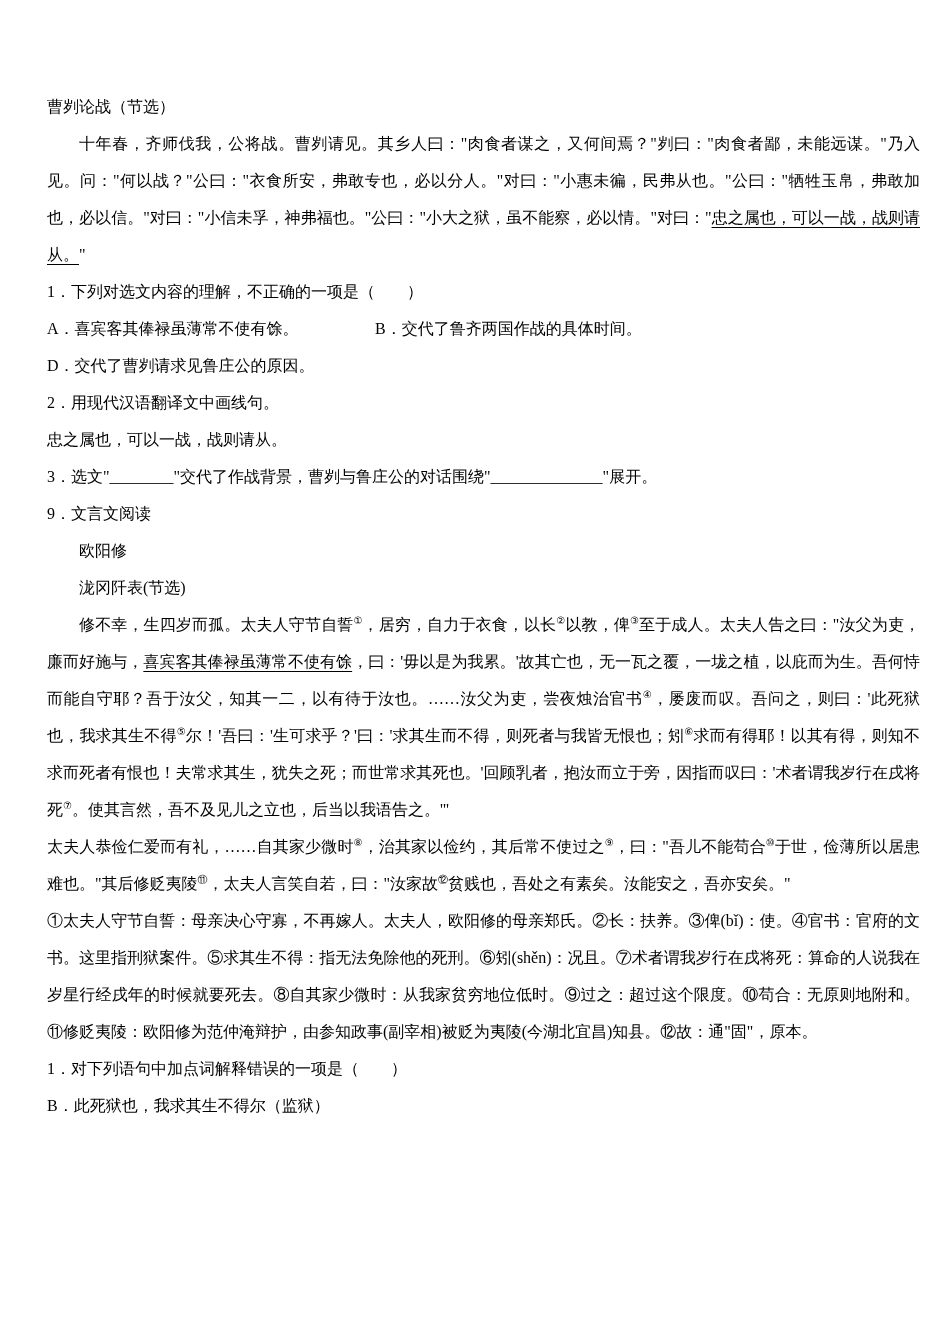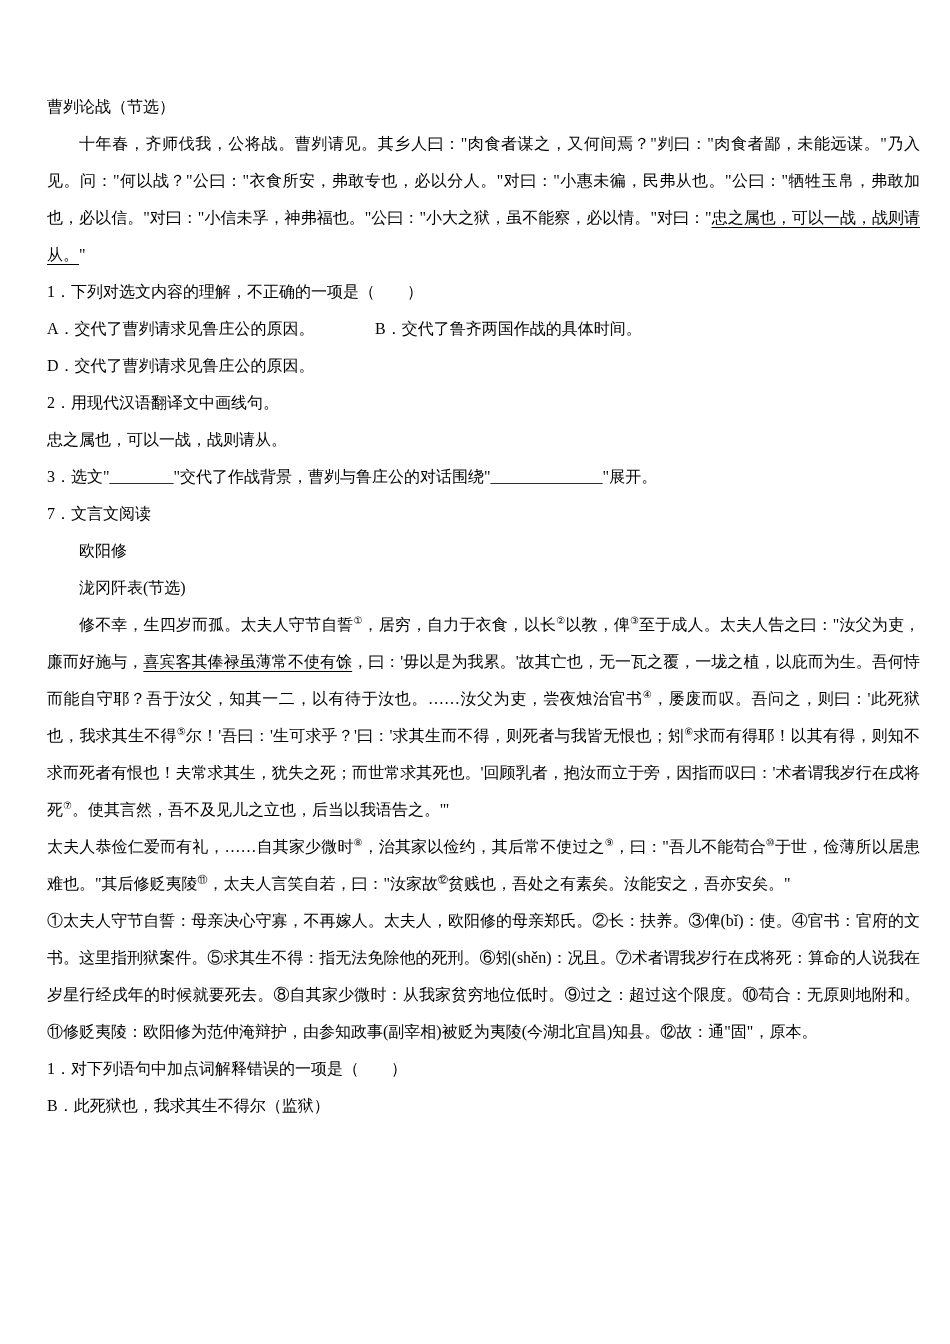--- a/index.html
+++ b/index.html
@@ -38,33 +38,33 @@
 
 <div class="page">
 
   <div class="line">曹刿论战（节选）</div>
 
   <p class="para indent"><span>十年春，齐师伐我，公将战。曹刿请见。其乡人曰："肉食者谋之，又何间焉？"刿曰："肉食者鄙，未能远谋。"乃入见。问："何以战？"公曰："衣食所安，弗敢专也，必以分人。"对曰："小惠未徧，民弗从也。"公曰："牺牲玉帛，弗敢加也，必以信。"对曰："小信未孚，神弗福也。"公曰："小大之狱，虽不能察，必以情。"对曰："</span><span class="u">忠之属也，可以一战，战则请从。</span><span>"</span></p>
 
   <div class="line">1．下列对选文内容的理解，不正确的一项是（　　）</div>
 
   <div class="opt2col">
-    <span class="col1">A．交代了曹刿请求见鲁庄公的原因。</span>
+    <span class="col1">A．喜宾客其俸禄虽薄常不使有馀。</span>
     <span>B．交代了鲁齐两国作战的具体时间。</span>
   </div>
   <div class="opt2col">
     <span>D．交代了曹刿请求见鲁庄公的原因。</span>
   </div>
 
   <div class="line">2．用现代汉语翻译文中画线句。</div>
   <div class="line">忠之属也，可以一战，战则请从。</div>
 
   <div class="line">3．选文"________"交代了作战背景，曹刿与鲁庄公的对话围绕"______________"展开。</div>
 
-  <div class="line">7．文言文阅读</div>
+  <div class="line">9．文言文阅读</div>
   <div class="line indent">欧阳修</div>
   <div class="line indent">泷冈阡表(节选)</div>
 
   <p class="para indent"><span>修不幸，生四岁而孤。太夫人守节自誓</span><span class="sup">①</span><span>，居穷，自力于衣食，以长</span><span class="sup">②</span><span>以教，俾</span><span class="sup">③</span><span>至于成人。太夫人告之曰："汝父为吏，廉而好施与，</span><span class="u">喜宾客其俸禄虽薄常不使有馀</span><span>，曰：'毋以是为我累。'故其亡也，无一瓦之覆，一垅之植，以庇而为生。吾何恃而能自守耶？吾于汝父，知其一二，以有待于汝也。……汝父为吏，尝夜烛治官书</span><span class="sup">④</span><span>，屡废而叹。吾问之，则曰：'此死狱也，我求其生不得</span><span class="sup">⑤</span><span>尔！'吾曰：'生可求乎？'曰：'求其生而不得，则死者与我皆无恨也；矧</span><span class="sup">⑥</span><span>求而有得耶！以其有得，则知不求而死者有恨也！夫常求其生，犹失之死；而世常求其死也。'回顾乳者，抱汝而立于旁，因指而叹曰：'术者谓我岁行在戌将死</span><span class="sup">⑦</span><span>。使其言然，吾不及见儿之立也，后当以我语告之。'"</span></p>
   <p class="para"><span>太夫人恭俭仁爱而有礼，……自其家少微时</span><span class="sup">⑧</span><span>，治其家以俭约，其后常不使过之</span><span class="sup">⑨</span><span>，曰："吾儿不能苟合</span><span class="sup">⑩</span><span>于世，俭薄所以居患难也。"其后修贬夷陵</span><span class="sup">⑪</span><span>，太夫人言笑自若，曰："汝家故</span><span class="sup">⑫</span><span>贫贱也，吾处之有素矣。汝能安之，吾亦安矣。"</span></p>
 
   <p class="para">①太夫人守节自誓：母亲决心守寡，不再嫁人。太夫人，欧阳修的母亲郑氏。②长：扶养。③俾(bǐ)：使。④官书：官府的文书。这里指刑狱案件。⑤求其生不得：指无法免除他的死刑。⑥矧(shěn)：况且。⑦术者谓我岁行在戌将死：算命的人说我在岁星行经戌年的时候就要死去。⑧自其家少微时：从我家贫穷地位低时。⑨过之：超过这个限度。⑩苟合：无原则地附和。⑪修贬夷陵：欧阳修为范仲淹辩护，由参知政事(副宰相)被贬为夷陵(今湖北宜昌)知县。⑫故：通"固"，原本。</p>
 
   <div class="line">1．对下列语句中加点词解释错误的一项是（　　）</div>
   <div class="line">B．此死狱也，我求其生不得尔（监狱）</div>

